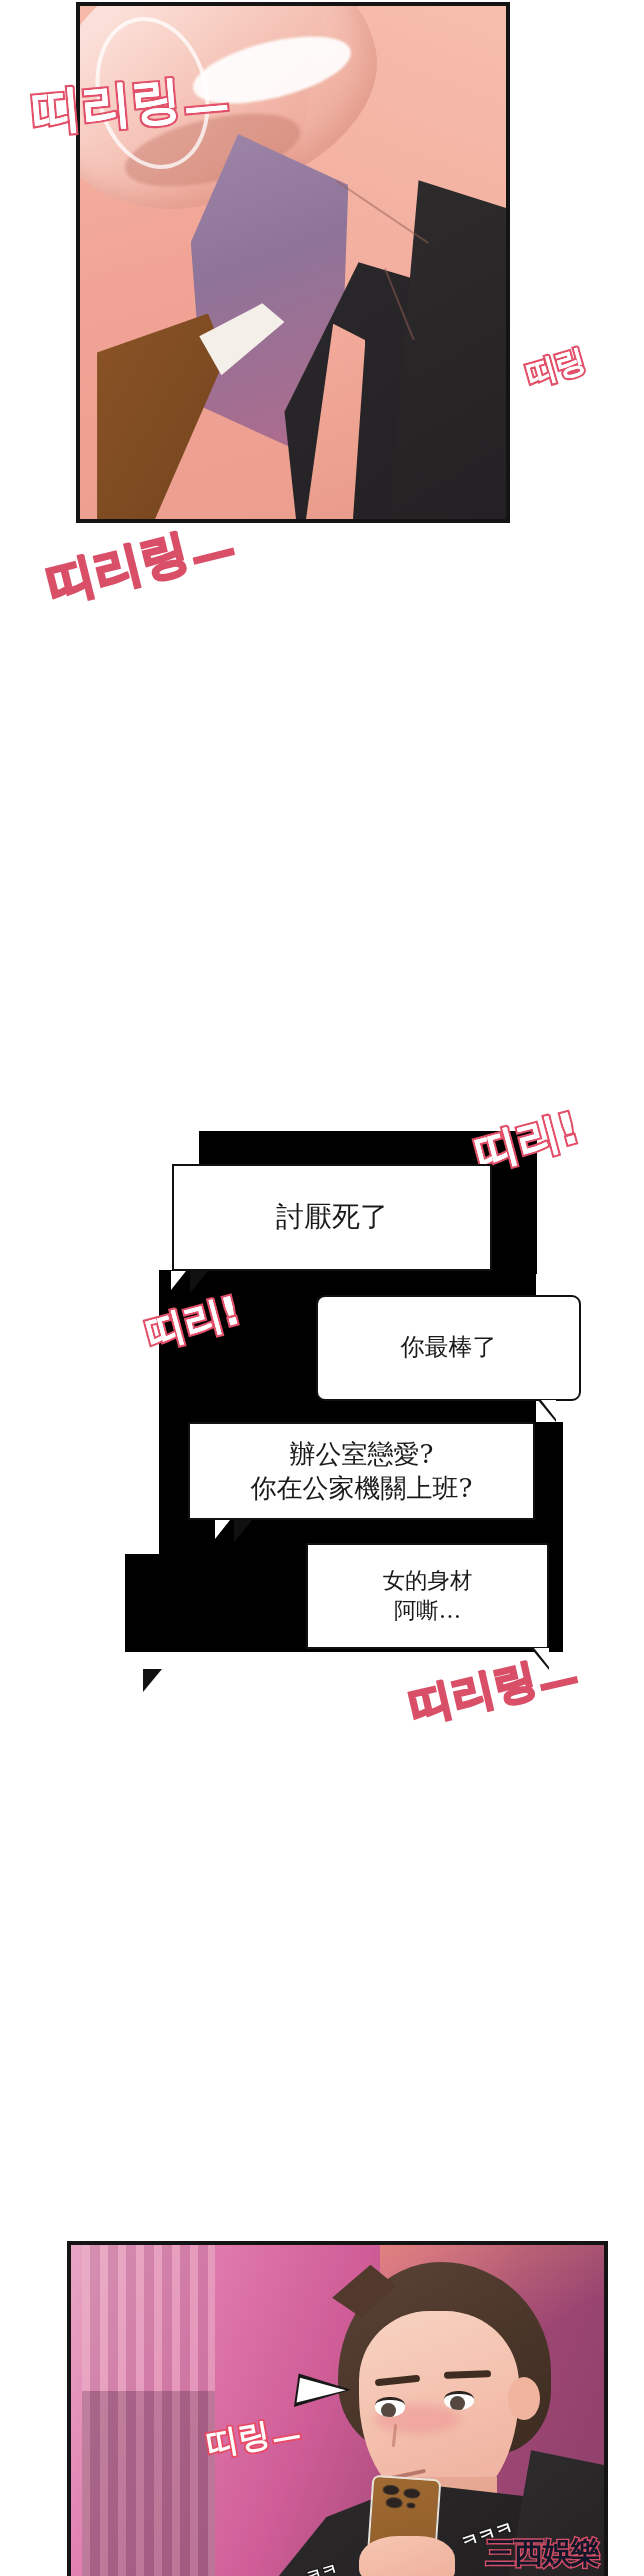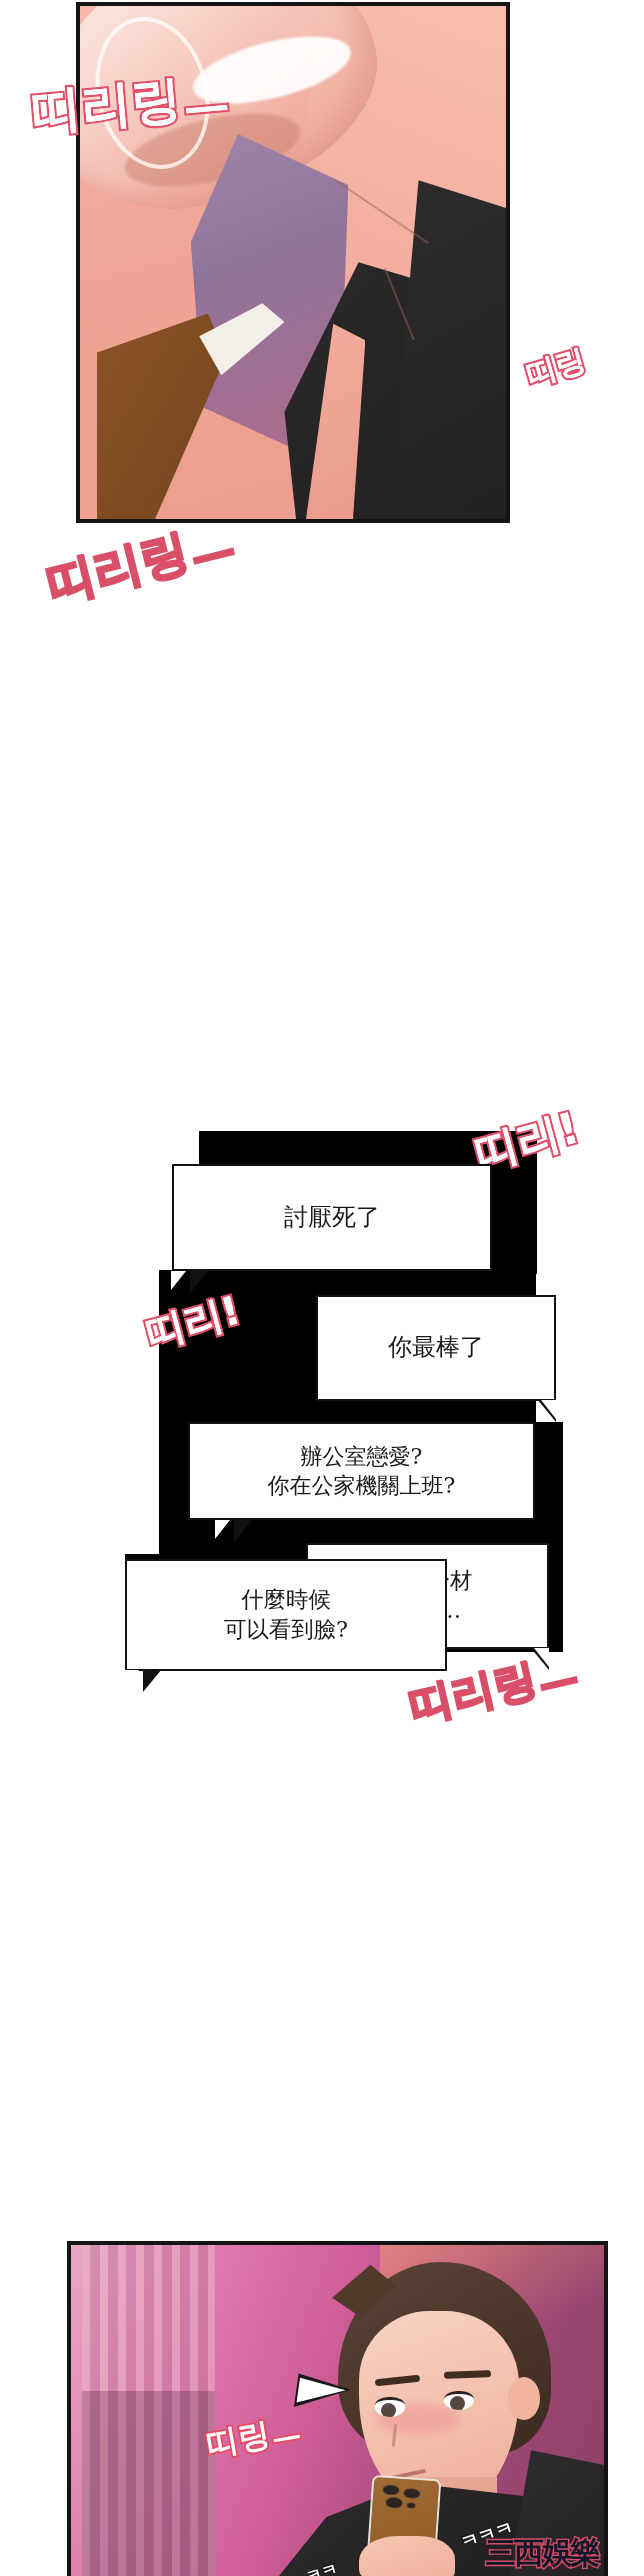--- a/index.html
+++ b/index.html
@@ -433,46 +433,42 @@
   <div class="sfx sfx-outline" id="sfx2">띠링</div>
   <div class="sfx sfx-hollow" id="sfx3">띠리링ㅡ</div>
 
   <div class="chat-zone">
 
     <div class="blk" style="left:199px; top:22.4px;  width:338px; height:143px;"></div>
     <div class="blk" style="left:159px; top:161px; width:377px; height:157px;"></div>
     <div class="blk" style="left:159px; top:313px; width:404px; height:157px;"></div>
     <div class="blk" style="left:125px; top:445px; width:438px; height:98px;"></div>
 
-    <div class="bubble" style="left:172px; top:55px; width:320px; height:107px; font-size:24px;">
+    <div class="bubble" style="left:172px; top:55px; width:320px; height:107px; font-size:28px;">
       <span>討厭死了</span>
     </div>
     <div class="tail tail-l" style="left:190px; top:161px;"></div>
 
-    <div class="bubble" style="left:316px; top:186px; width:240px; height:106px; font-size:24px;">
+    <div class="bubble" style="left:316px; top:186px; width:265px; height:106px; font-size:24px;border-radius:9px;">
       <span>你最棒了</span>
     </div>
     <div class="tail tail-r" style="left:537px; top:290px;"></div>
 
-    <div class="bubble" style="left:188px; top:313px; width:347px; height:98px; font-size:22px; flex-direction:column;">
+    <div class="bubble" style="left:188px; top:313px; width:347px; height:98px; font-size:26px; flex-direction:column;">
       <span>辦公室戀愛?</span>
       <span>你在公家機關上班?</span>
     </div>
     <div class="tail tail-l" style="left:234px; top:410px;"></div>
 
     <div class="bubble" style="left:306px; top:434px; width:243px; height:106px; font-size:22.4px; flex-direction:column;">
       <span>女的身材</span>
       <span>阿嘶…</span>
     </div>
     <div class="tail tail-r" style="left:530px; top:538px;"></div>
 
-    <div class="bubble" style="left:125px; top:450px; width:322px; height:112px; font-size:22.4px; flex-direction:column;">
-      <span>什麼時候</span>
-      <span>可以看到臉?</span>
-    </div>
     <div class="tail tail-l" style="left:143px; top:560px;"></div>
   </div>
 
   <div class="sfx sfx-outline" id="sfx4">띠리!</div>
   <div class="sfx sfx-outline" id="sfx5">띠리!</div>
   <div class="sfx sfx-hollow" id="sfx6">띠리링ㅡ</div>
 
   <div class="panel2">
     <div class="p2-bg"></div>
     <div class="p2-bg-warm"></div>

